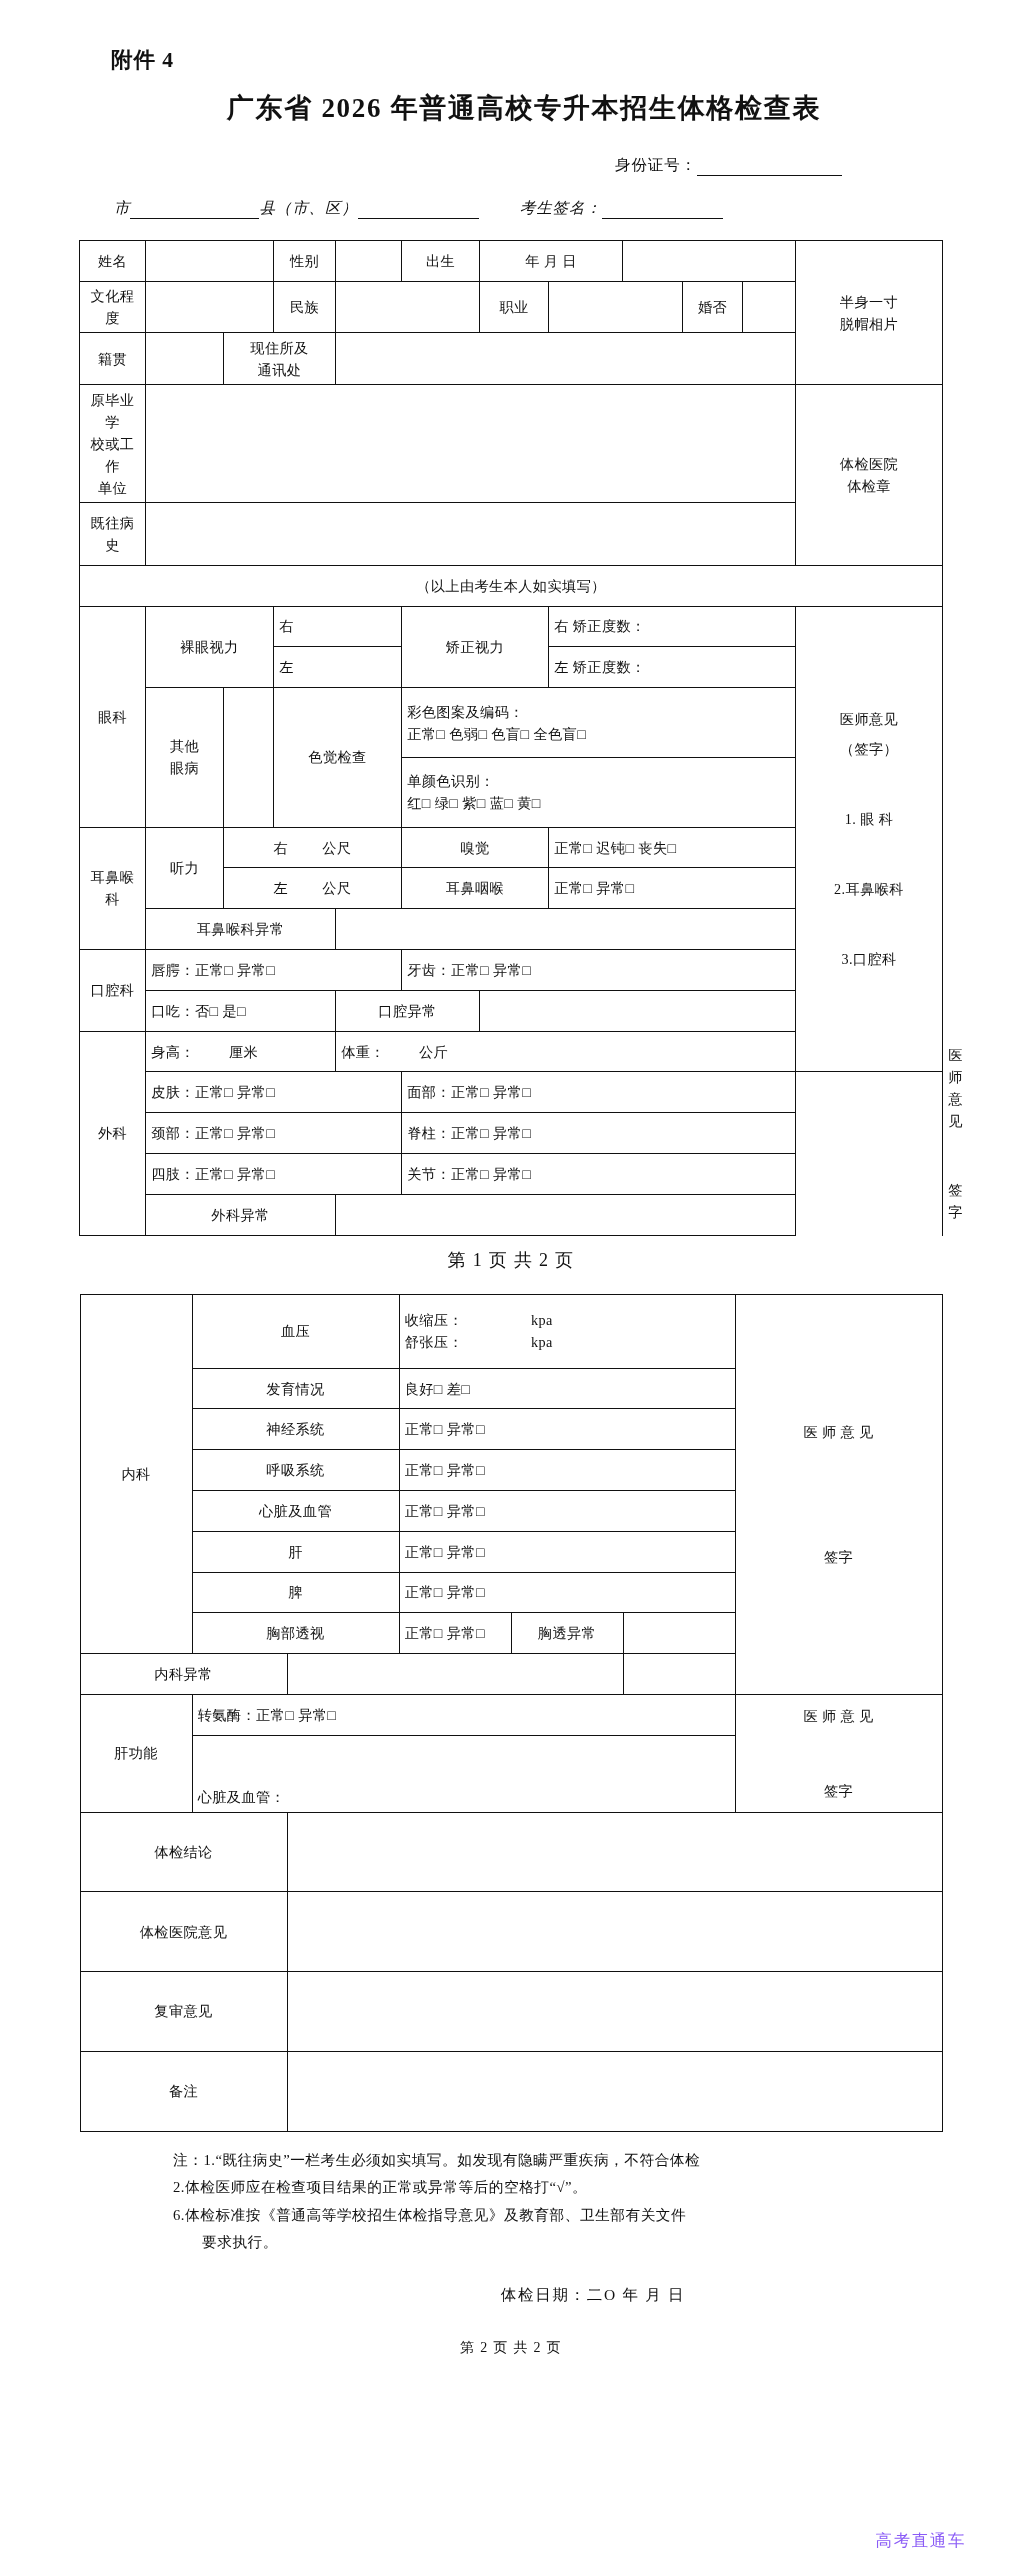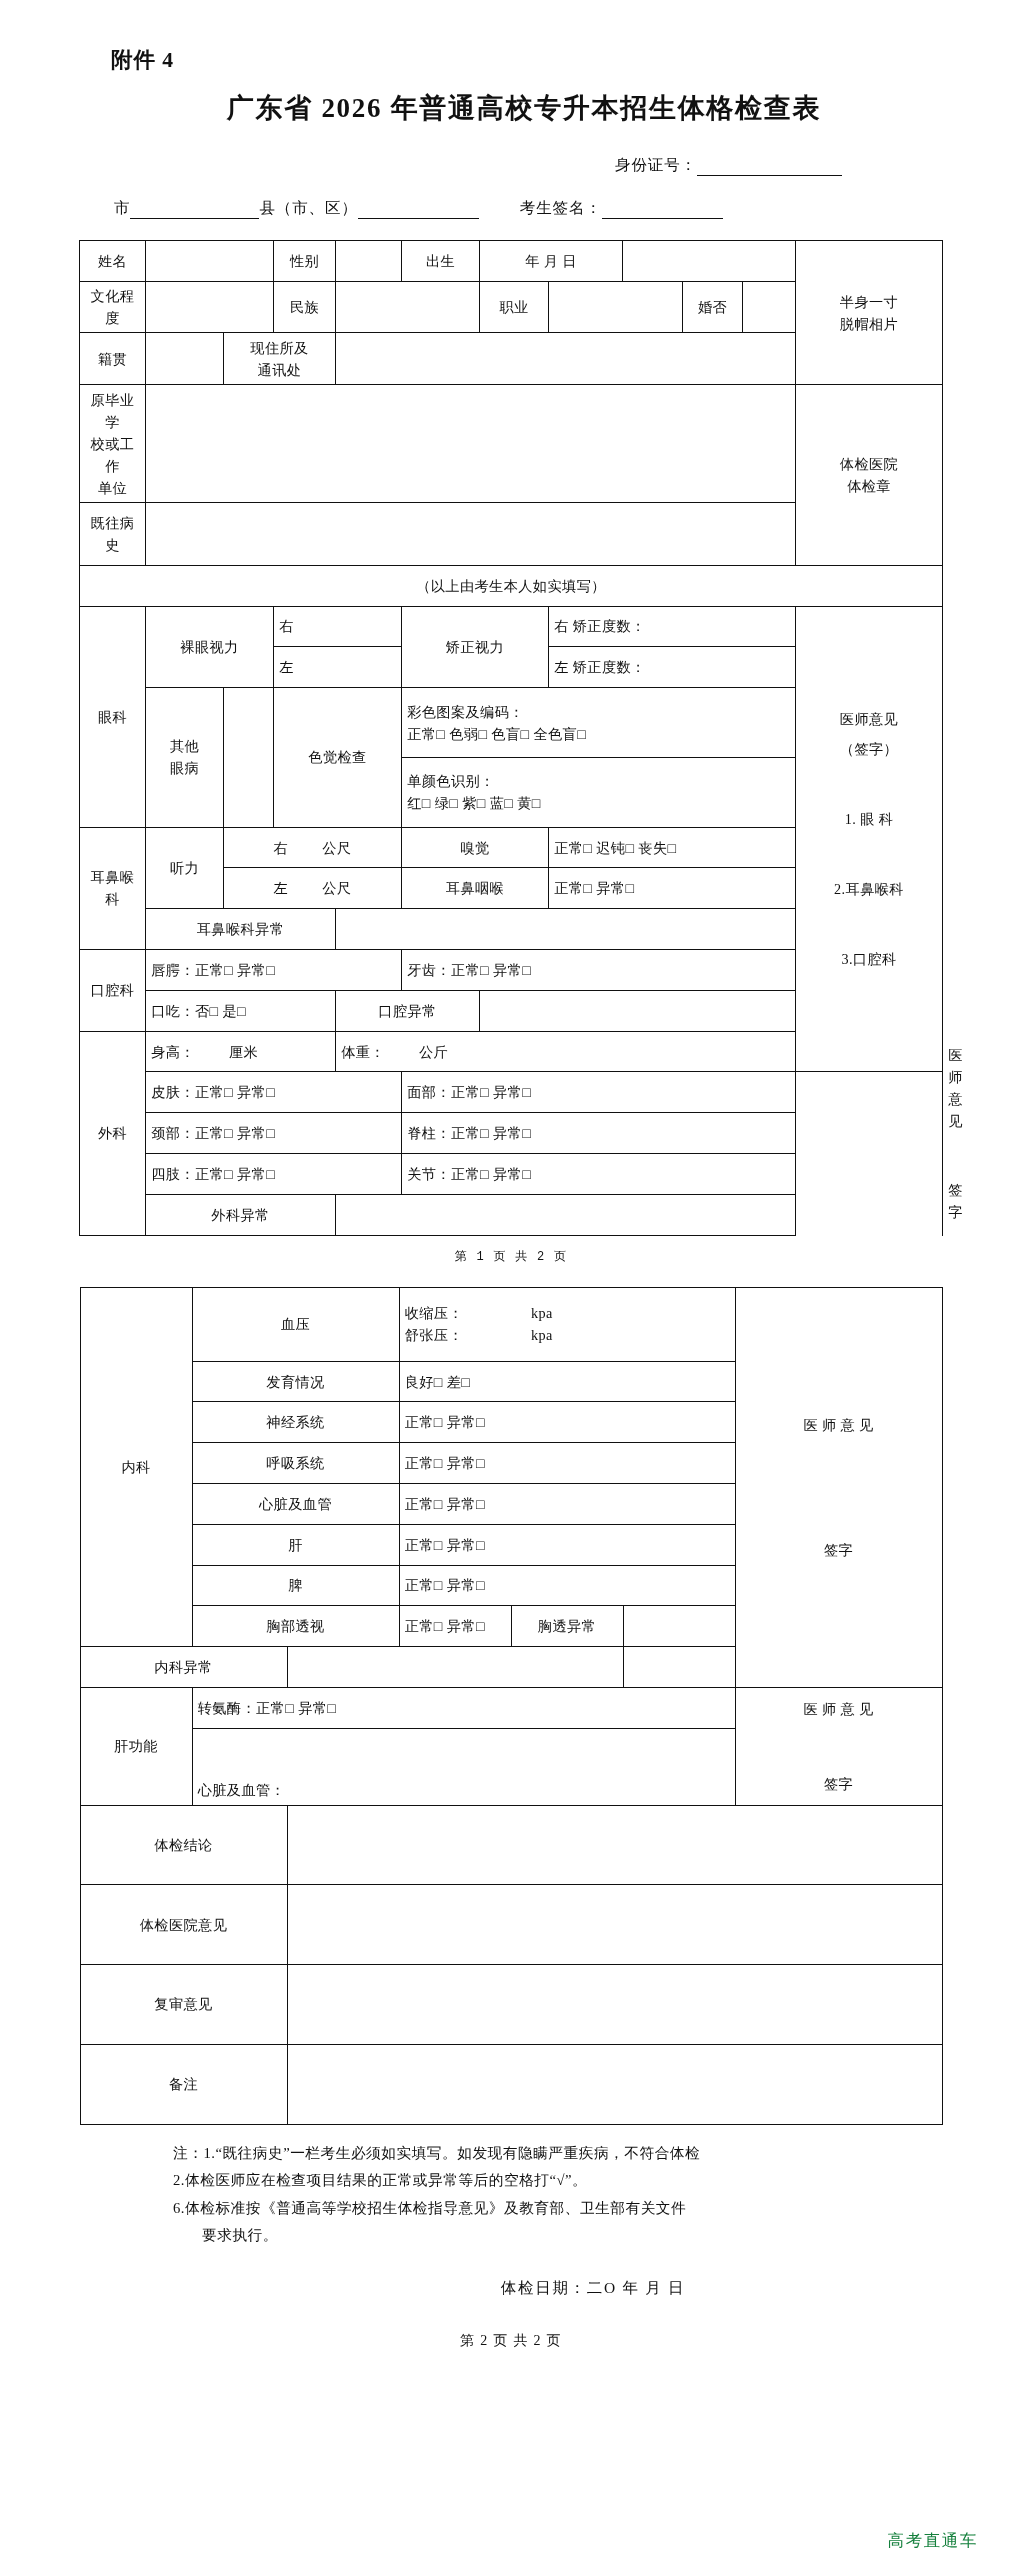--- a/index.html
+++ b/index.html
@@ -51,20 +51,21 @@
     vertical-align:bottom;
   }
   .b-id{width:145px;height:17px;}
   .b-city{width:129px;height:17px;}
   .b-county{width:121px;height:17px;}
   .b-sign{width:121px;height:17px;}
   .cityline{
     font-size:15.5px;
     letter-spacing:0.9px;
     margin:12px 0 21px 62px;
+    font-style:italic;
   }
   .cityline .gap{display:inline-block;width:41px;}
 
   table.form{
     border-collapse:collapse;
     width:862px;
     margin:0 auto;
     table-layout:fixed;
   }
   table.form td{
@@ -75,24 +76,23 @@
     line-height:1.55;
     letter-spacing:0.4px;
     height:33px;
   }
   .c{text-align:center;}
   .l{text-align:left;}
   .tall{height:53px;}
   .center-note{text-align:center;font-size:14.2px;letter-spacing:0.9px;}
   .pagefoot{
     text-align:center;
-    font-size:12px;
+    font-size:18px;
     letter-spacing:1.3px;
     margin:12px 0 22.4px 0;
-    font-family:Liberation Mono, monospace;
   }
   .pagefoot2{
     text-align:center;
     font-size:14px;
     letter-spacing:1.3px;
     margin:33px 0 0 0;
   }
   .notes{
     width:862px;
     margin:15.5px auto 0 auto;
@@ -108,24 +108,24 @@
     width:862px;
     margin:29px auto 0 auto;
     text-align:center;
     font-size:15.5px;
     letter-spacing:1.7px;
     padding-left:164px;
     box-sizing:border-box;
   }
   .watermark{
     position:absolute;
-    right:44px;
+    right:56px;
     bottom:24px;
     font-size:16.4px;
-    color:#15803d;
+    color:#8b5cf6;
     letter-spacing:1.7px;
     font-family:"Liberation Sans","DejaVu Sans",sans-serif;
   }
   .gap16{display:inline-block;width:34px;}
   .two-line{line-height:1.7;}
 </style>
 </head>
 <body>
 
 <div class="page">

